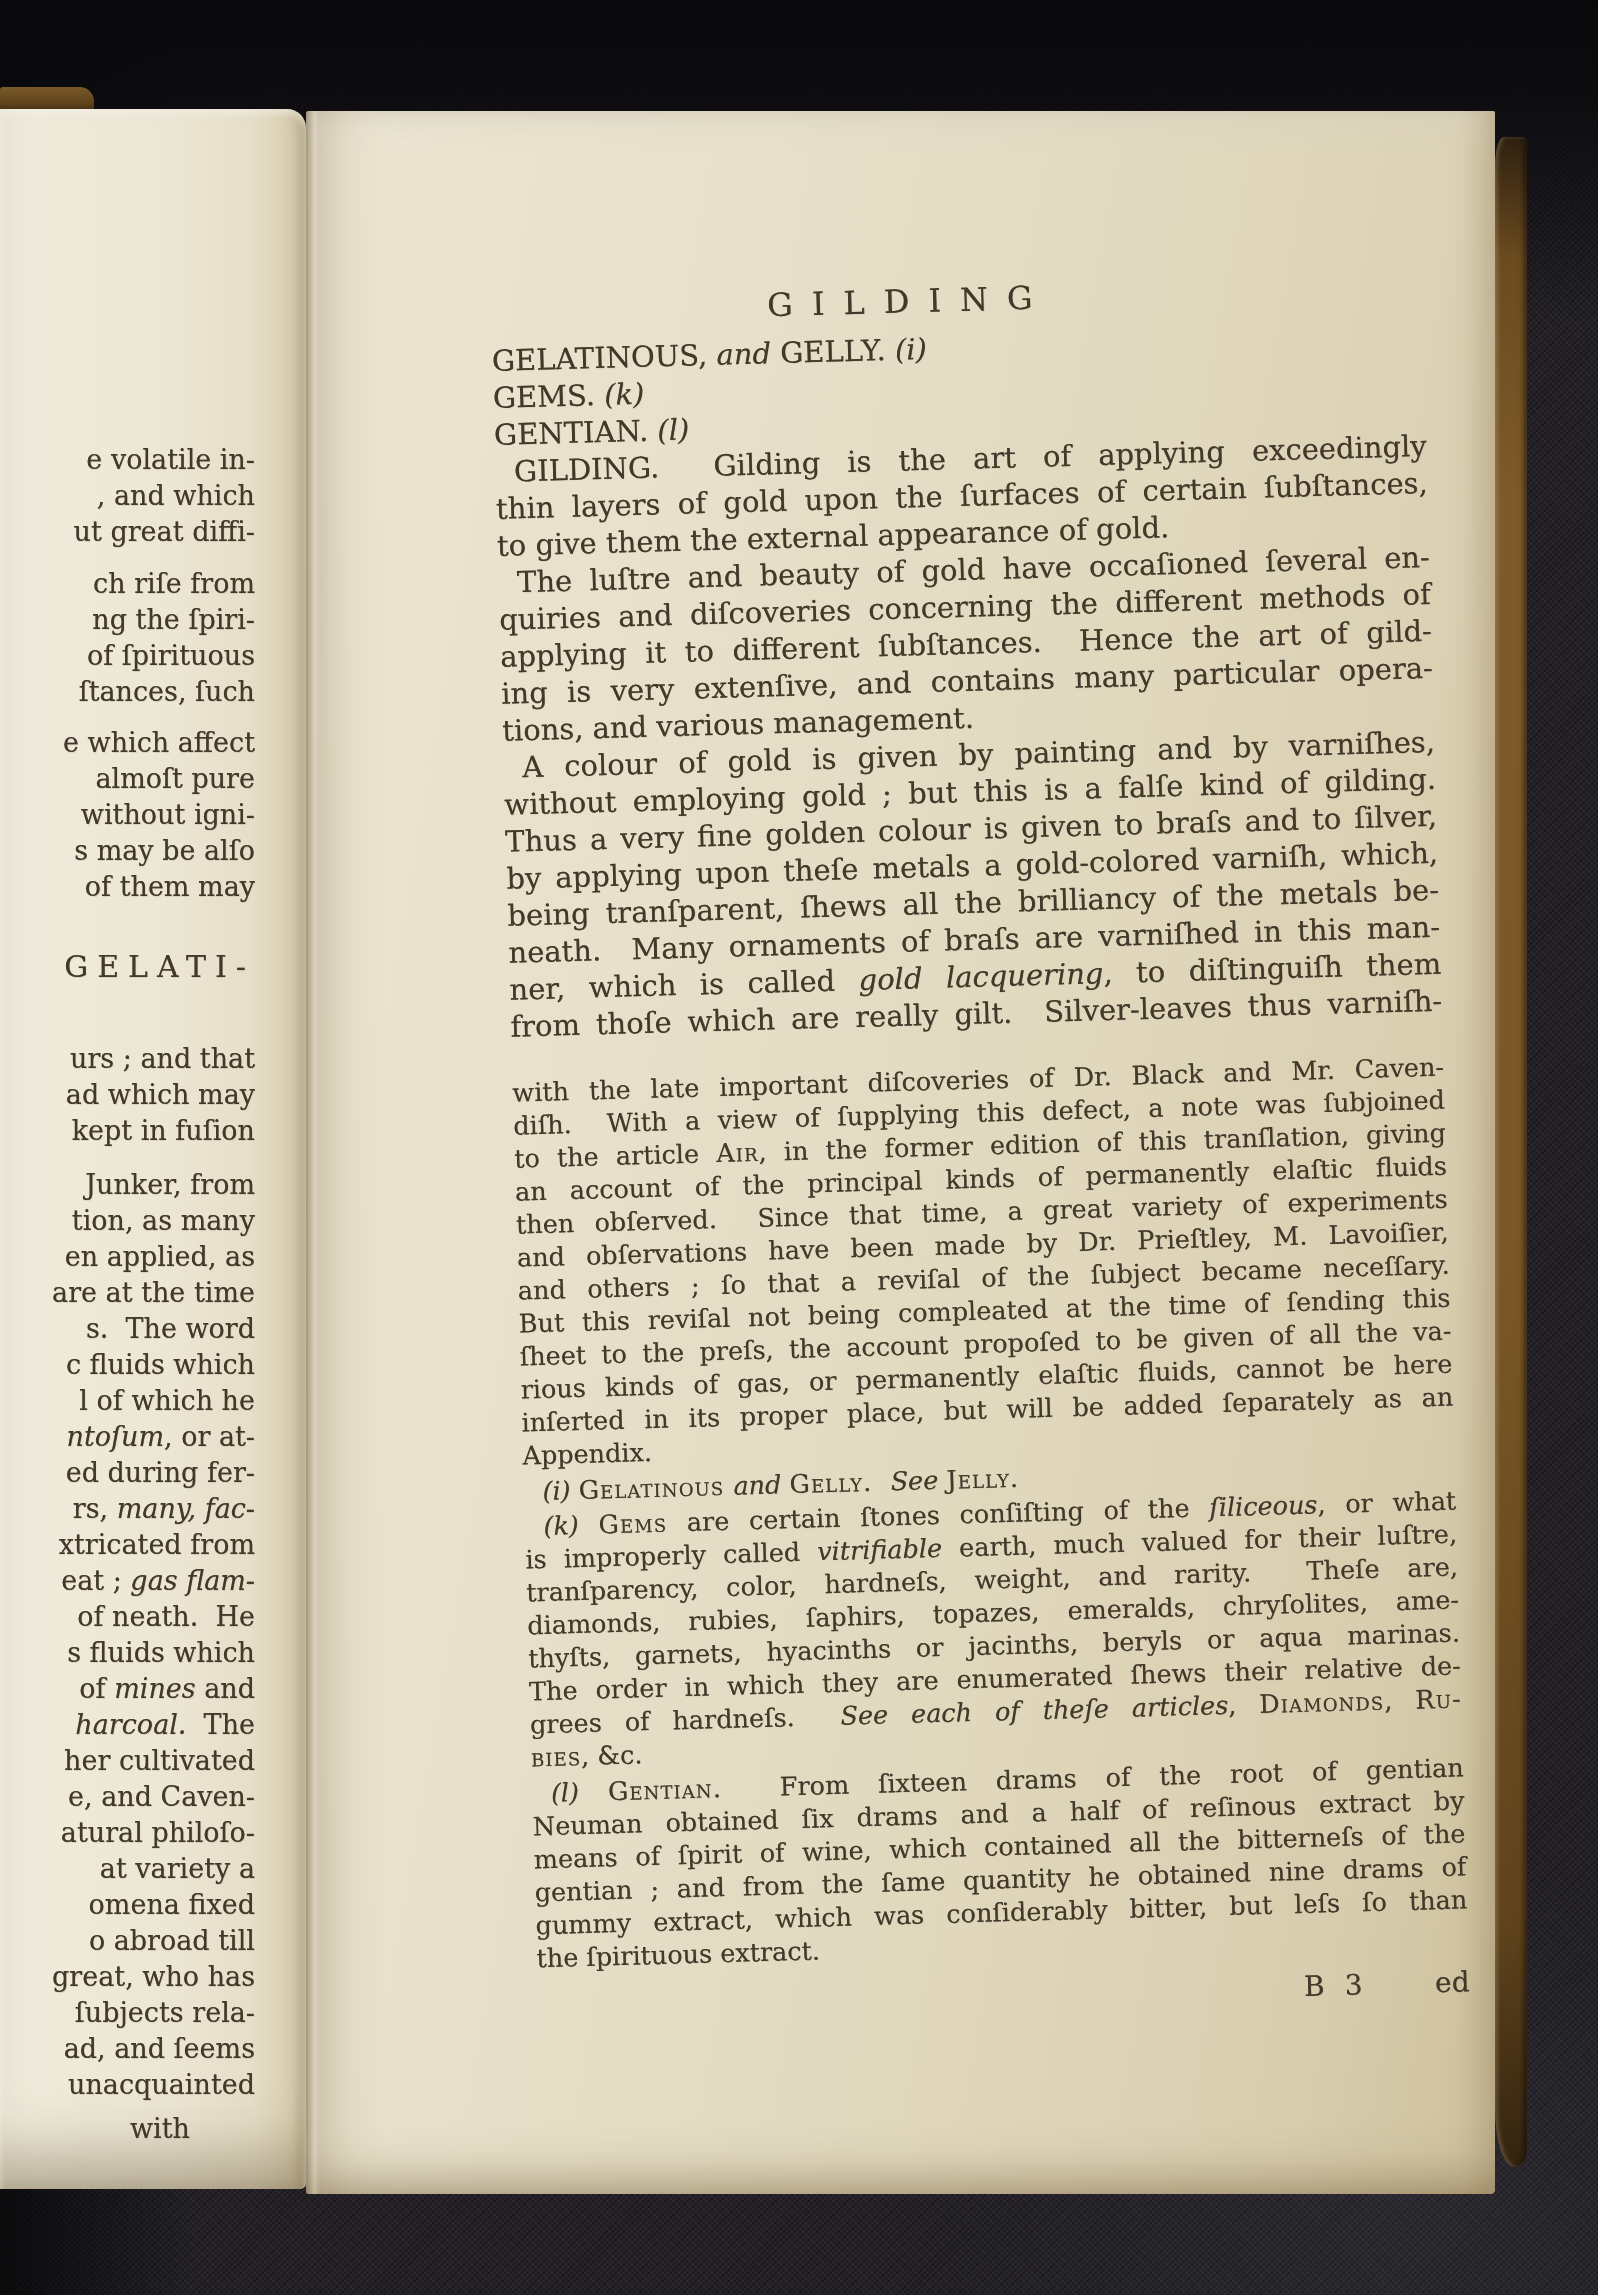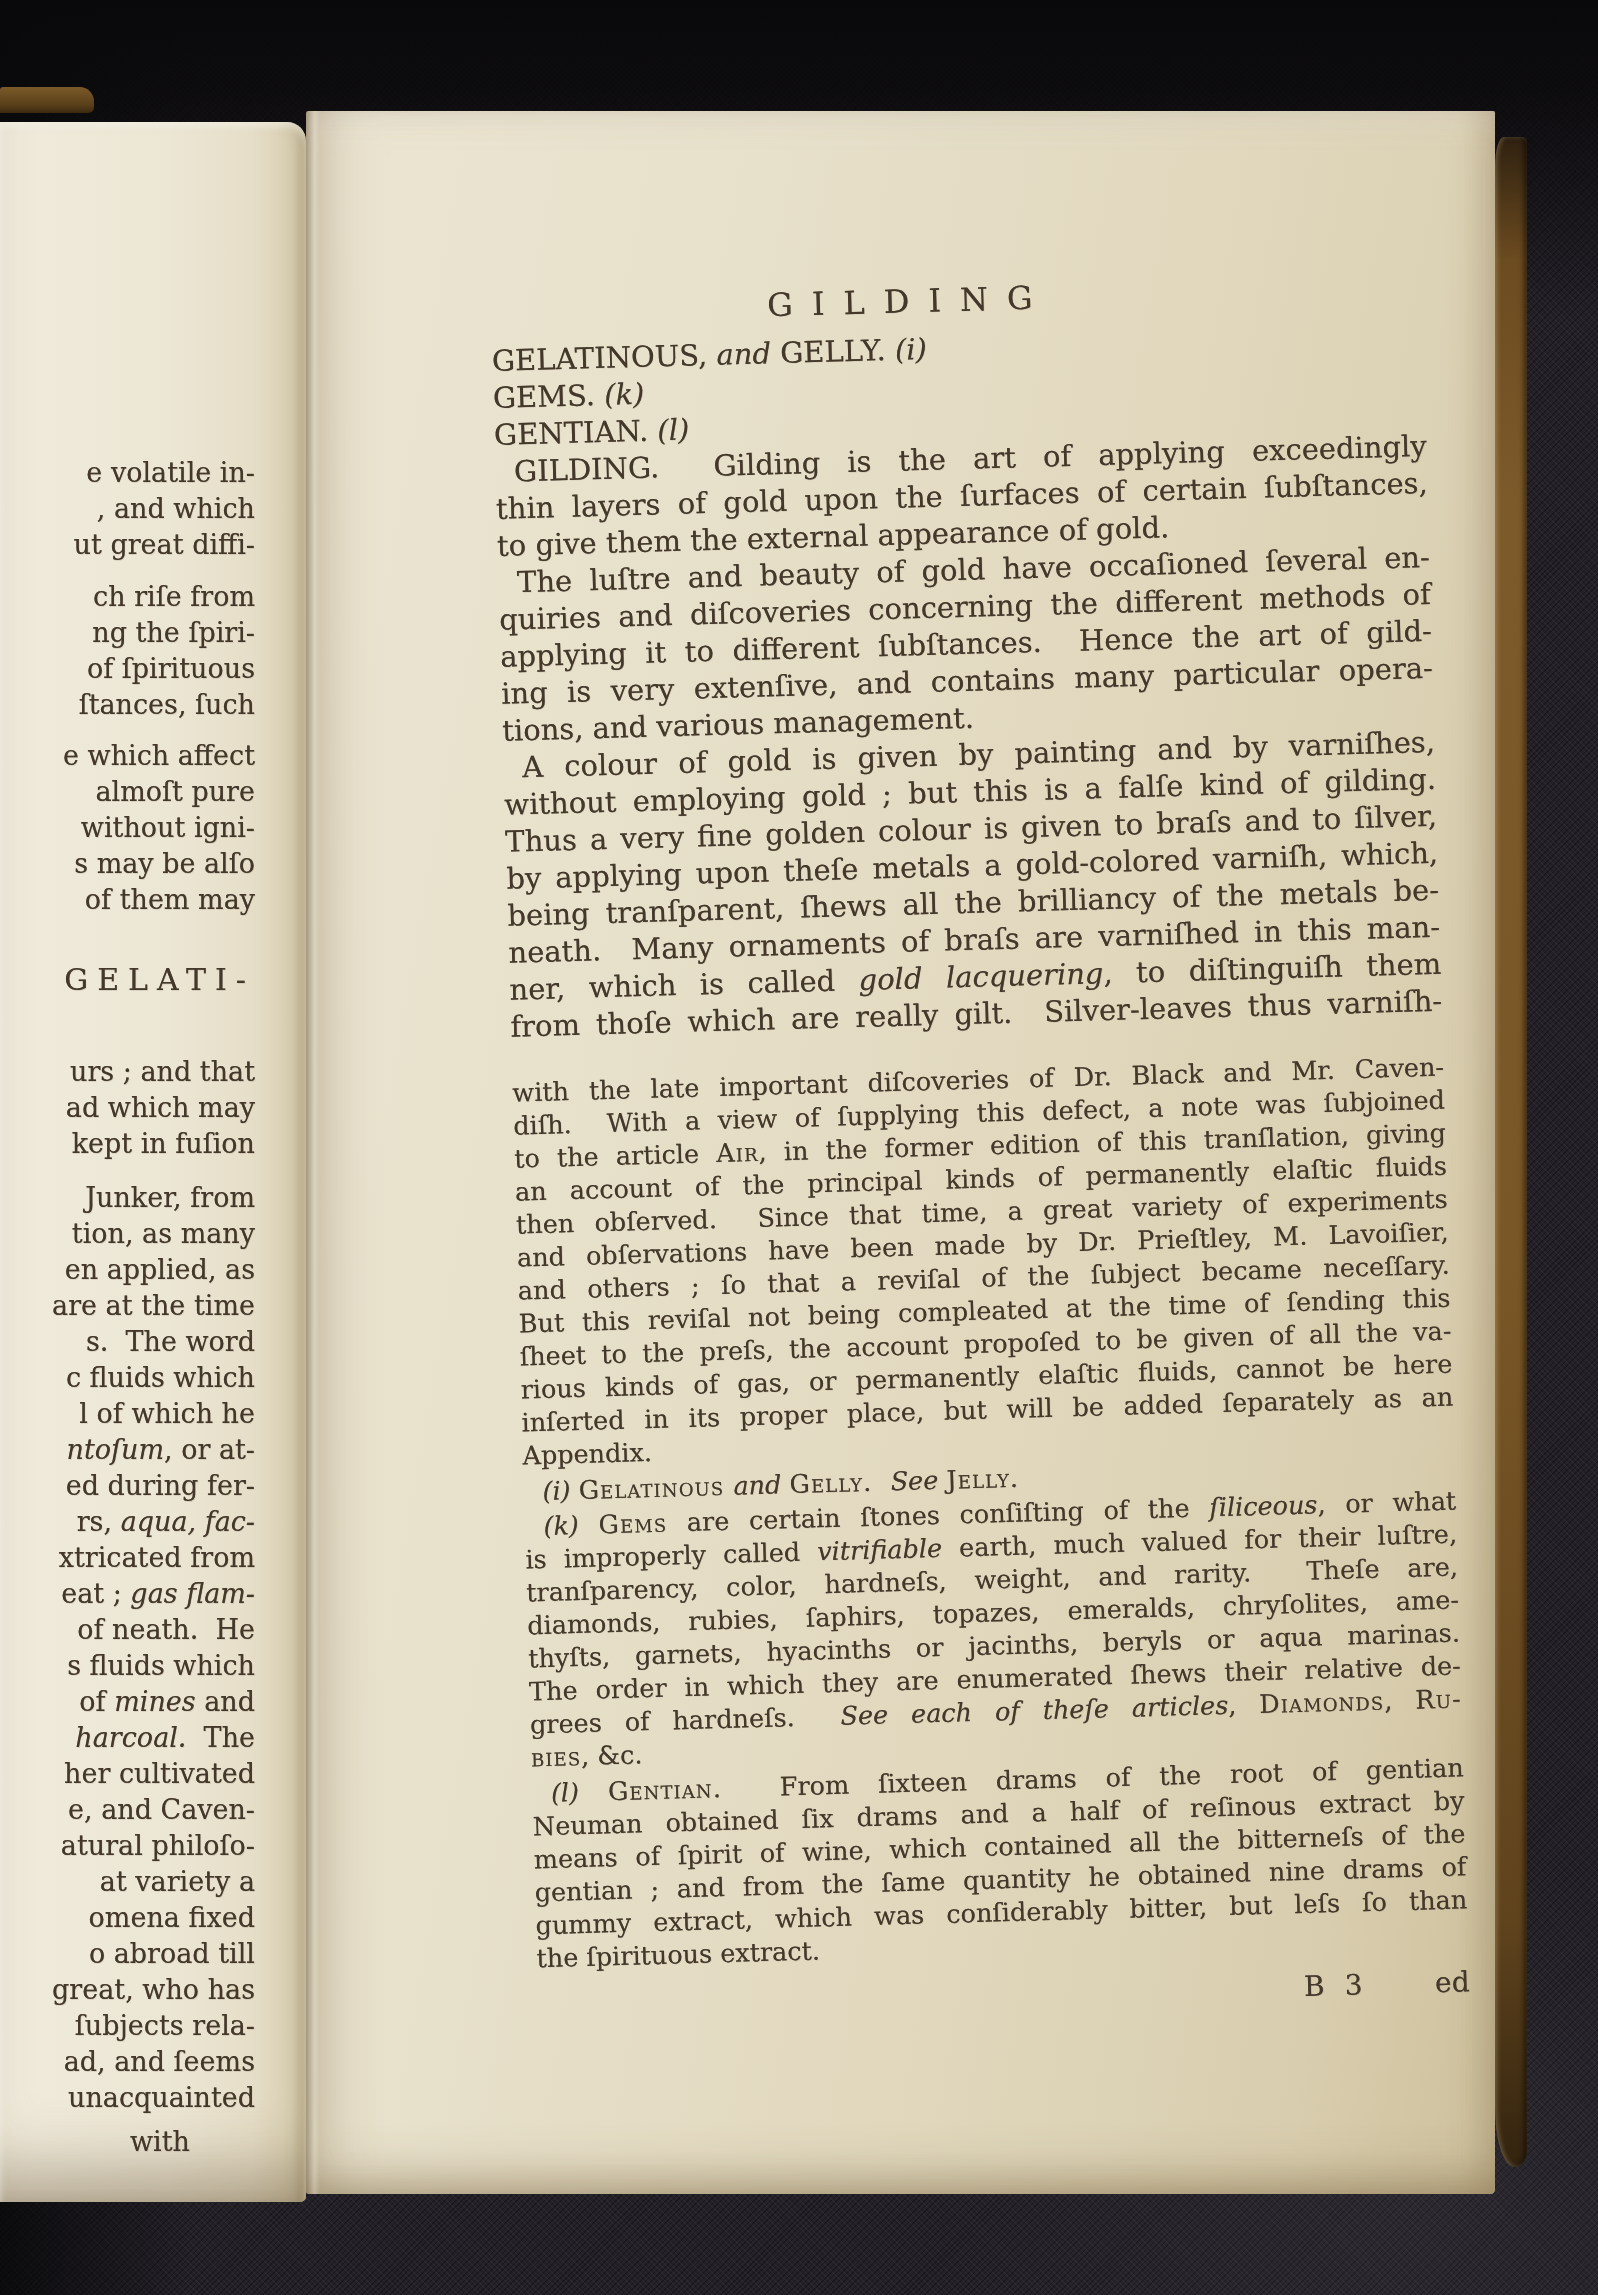--- a/index.html
+++ b/index.html
@@ -21,21 +21,21 @@
   
   .leather-tab{position:absolute;left:0;top:87px;width:94px;height:25.5px;
     background:linear-gradient(180deg,#7a5a28,#5a3f1a 70%,#3a2810);
     border-radius:3.3px 14.4px 5.6px 0;}
   .fore-edge{position:absolute;left:1495px;top:137px;width:32px;height:2030px;
     background:linear-gradient(180deg,#2f2110 0%, #6b4b20 6%, #7d5a2a 18%, #7a5726 55%, #5f431d 88%, #33240f 100%);
     border-radius:10px 5.6px 14.4px 22px / 33px 5.6px 16.7px 67px;
     box-shadow:inset 2.2px 0 4.4px rgba(255,235,190,.25), inset -3.3px 0 5.6px rgba(0,0,0,.5);}
 
   
-  .page-left{position:absolute;left:0;top:122px;width:306px;height:2080px;
+  .page-left{position:absolute;left:0;top:109px;width:306px;height:2080px;
     background:linear-gradient(90deg,#f0ebdc 0%,#ece6d4 55%,#e6dec8 82%,#d9cfb2 96%,#cfc4a4 100%);
     border-radius:0 19px 5.6px 0;
     box-shadow:inset 0 5.6px 7.8px rgba(255,255,250,.5), inset -10px 0 15.5px -5.6px rgba(110,90,55,.35),
                inset 0 -67px 67px -39px rgba(95,75,45,.45);}
   .page-right{position:absolute;left:306px;top:111px;width:1189px;height:2083px;
     background:linear-gradient(100deg,#ece5d2 0%,#e7e0ca 30%,#e0d7bc 62%,#d8cdae 86%,#cdc09c 100%);
     border-radius:3.3px 2.2px 4.4px 3.3px;
     box-shadow:inset 39px 0 61px -28px rgba(110,88,50,.38),
                inset -19px 0 39px -14.4px rgba(120,95,55,.42),
                inset 0 24.4px 39px -19px rgba(255,255,250,.55),
@@ -115,21 +115,21 @@
         <div class="block b-left" data-interactable="false" style="margin-top: 18px;">
           <div class="line" data-interactable="false"><span data-interactable="false">Junker, from</span></div>
           <div class="line" data-interactable="false"><span data-interactable="false">tion, as many</span></div>
           <div class="line" data-interactable="false"><span data-interactable="false">en applied, as</span></div>
           <div class="line" data-interactable="false"><span data-interactable="false">are at the time</span></div>
           <div class="line" data-interactable="false"><span data-interactable="false">s.  The word</span></div>
           <div class="line" data-interactable="false"><span data-interactable="false">c fluids which</span></div>
           <div class="line" data-interactable="false"><span data-interactable="false">l of which he</span></div>
           <div class="line" data-interactable="false"><span class="it" data-interactable="false">ntoſum</span><span data-interactable="false">, or at-</span></div>
           <div class="line" data-interactable="false"><span data-interactable="false">ed during fer-</span></div>
-          <div class="line" data-interactable="false"><span data-interactable="false">rs, </span><span class="it" data-interactable="false">aqua, fac-</span></div>
+          <div class="line" data-interactable="false"><span data-interactable="false">rs, </span><span class="it" data-interactable="false">many, fac-</span></div>
           <div class="line" data-interactable="false"><span data-interactable="false">xtricated from</span></div>
           <div class="line" data-interactable="false"><span data-interactable="false">eat ; </span><span class="it" data-interactable="false">gas flam-</span></div>
           <div class="line" data-interactable="false"><span data-interactable="false">of neath.  He</span></div>
           <div class="line" data-interactable="false"><span data-interactable="false">s fluids which</span></div>
           <div class="line" data-interactable="false"><span data-interactable="false">of </span><span class="it" data-interactable="false">mines</span><span data-interactable="false"> and</span></div>
           <div class="line" data-interactable="false"><span class="it" data-interactable="false">harcoal.</span><span data-interactable="false">  The</span></div>
           <div class="line" data-interactable="false"><span data-interactable="false">her cultivated</span></div>
           <div class="line" data-interactable="false"><span data-interactable="false">e, and Caven-</span></div>
           <div class="line" data-interactable="false"><span data-interactable="false">atural philoſo-</span></div>
           <div class="line" data-interactable="false"><span data-interactable="false">at variety a</span></div>

